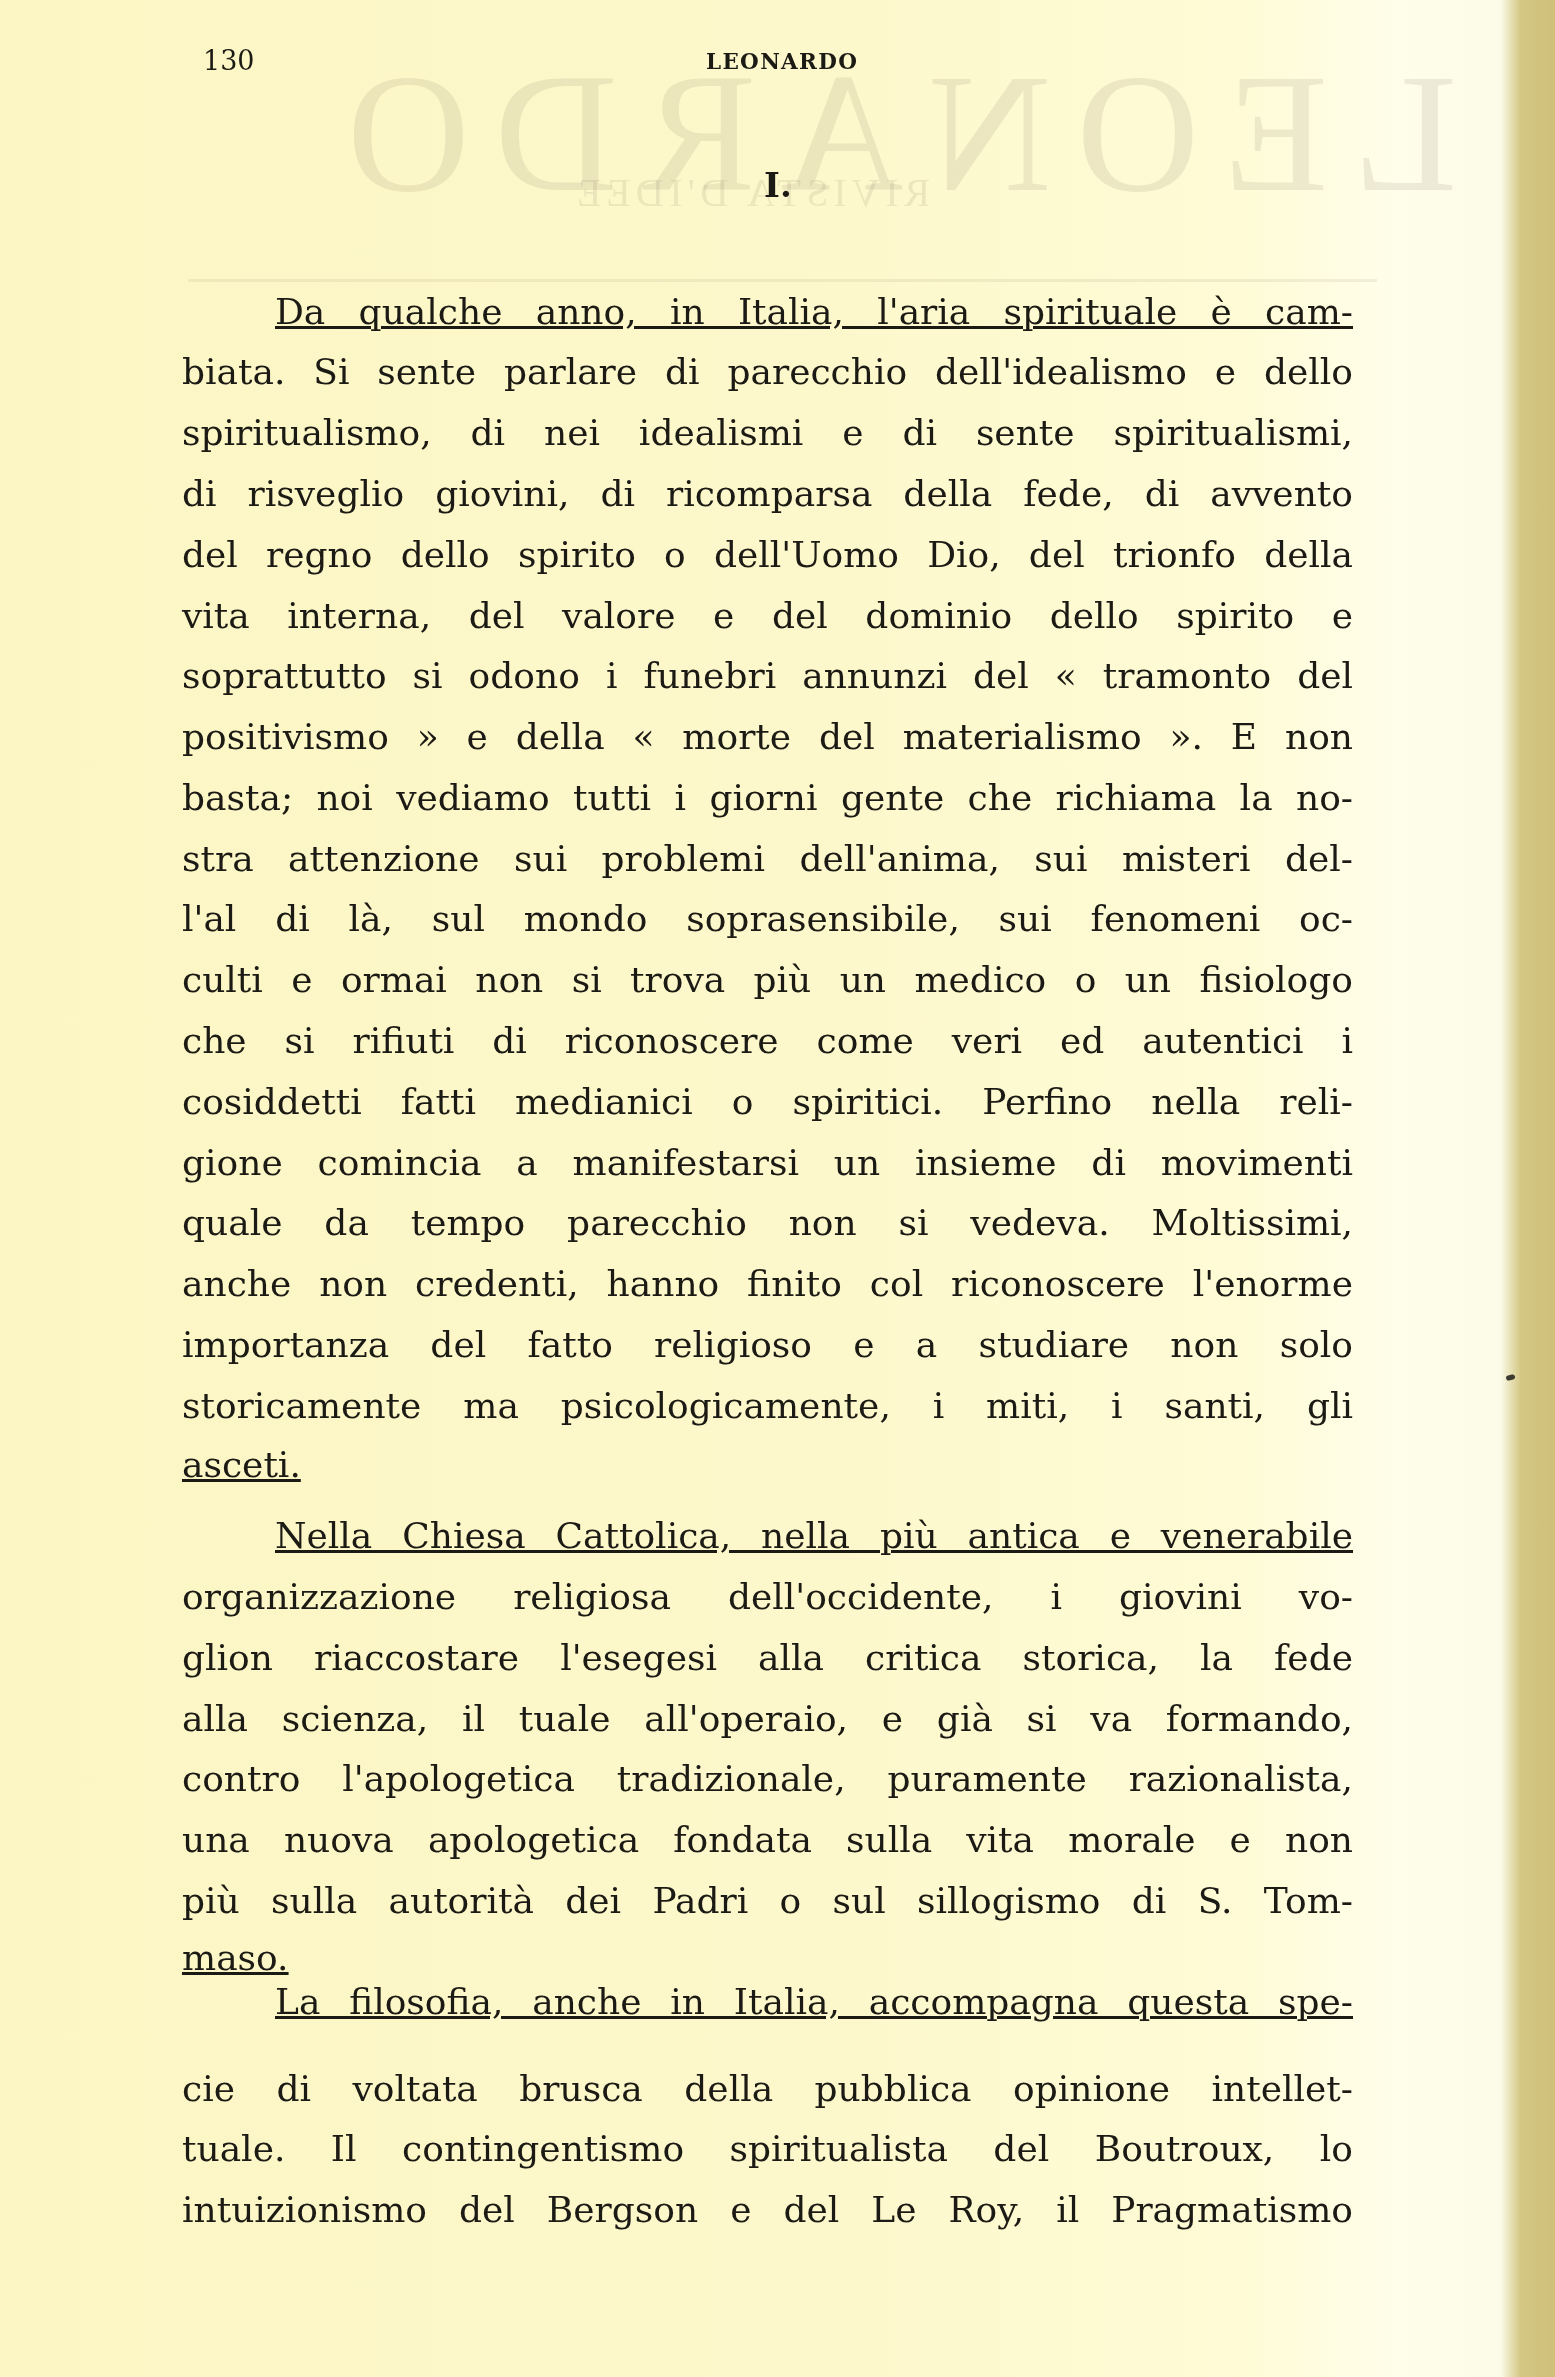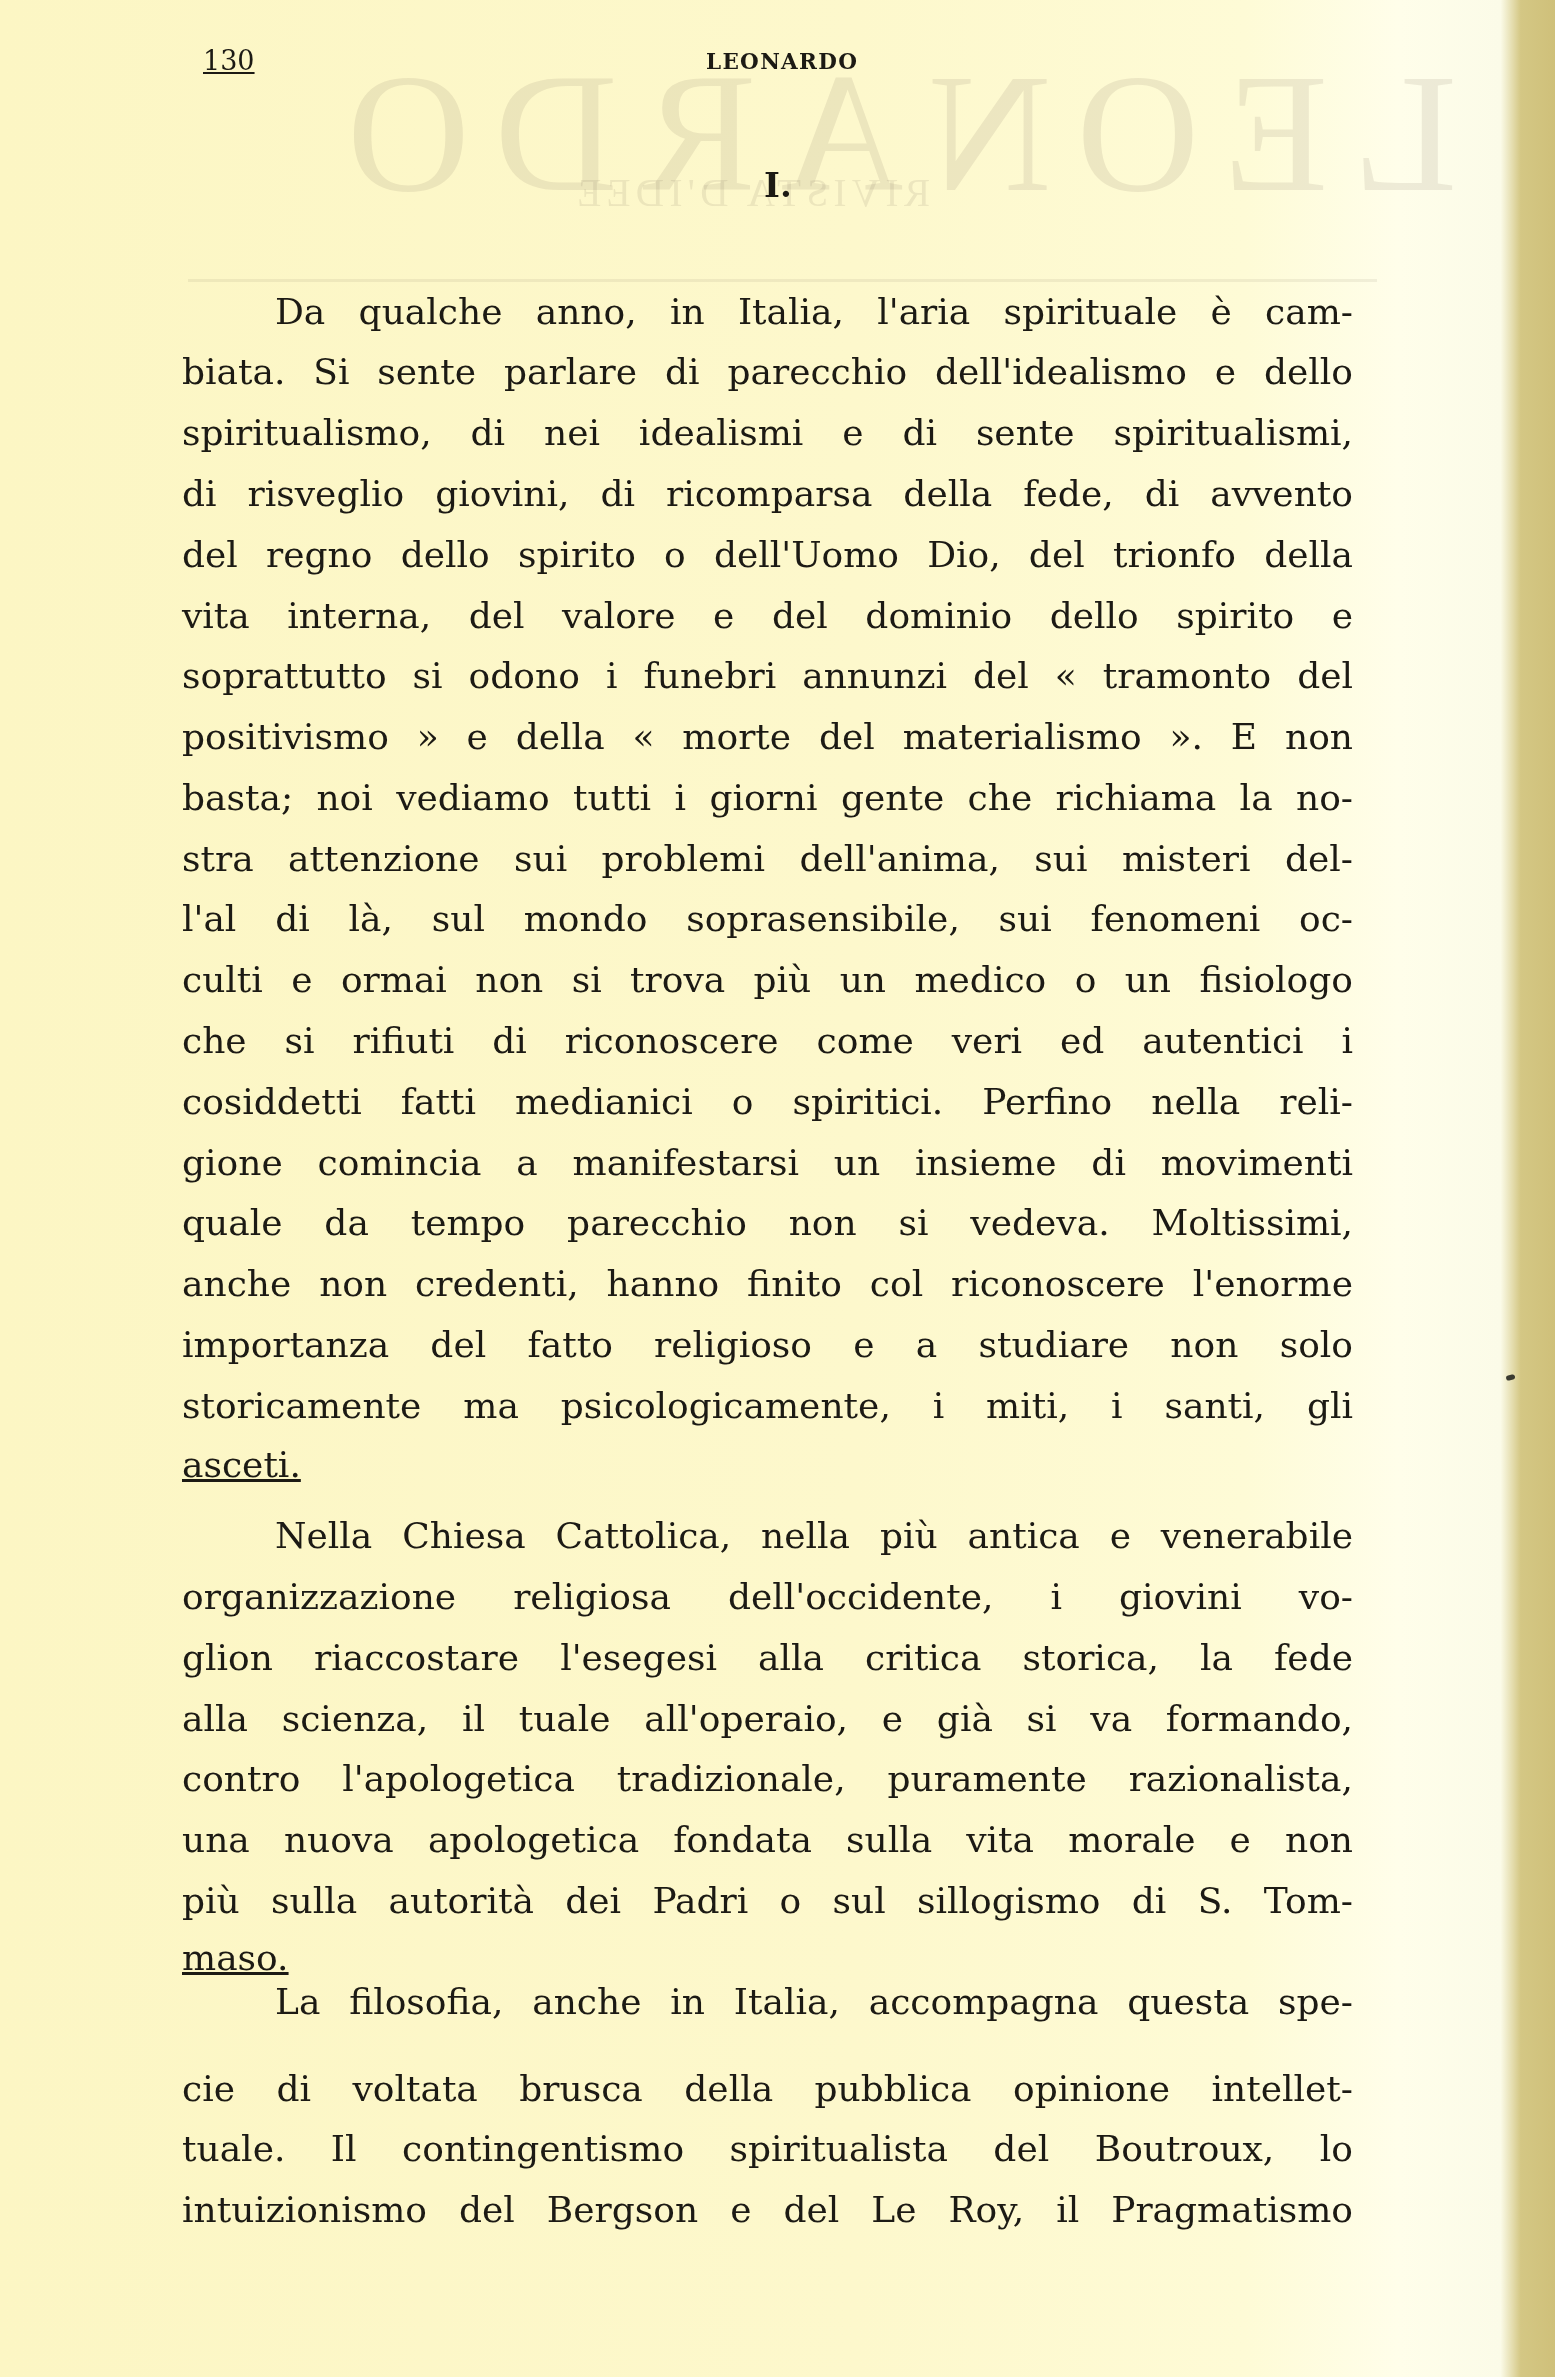--- a/index.html
+++ b/index.html
@@ -10,29 +10,29 @@
     color: #1c1a14;
   }
   .ghost {
     position: absolute; color: rgba(120,110,90,0.13);
     font-family: "Liberation Serif", serif; white-space: nowrap;
     transform: scaleX(-1);
   }
   .ghost-title { left: 322px; top: 36px; font-size: 170px; letter-spacing: 25px; }
   .ghost-sub { left: 572px; top: 170px; font-size: 39px; letter-spacing: 5.4px; }
   .ghost-rule { position:absolute; left:188px; width:1189px; top:279px; height:2.7px; background: rgba(120,110,90,0.10); }
-  .folio { position: absolute; left: 203px; top: 45px; font-size: 27px; text-decoration: underline; }
+  .folio { position: absolute; left: 203px; top: 45px; font-size: 27px; }
   .running-head { position: absolute; left: 706px; top: 49px; font-size: 21.5px; letter-spacing: 1.3px; font-weight: bold; }
   .section-num { position: absolute; left: 764px; top: 165px; font-size: 34px; font-weight: bold; }
   .line {
     position: absolute; left: 182px; width: 1171px;
     font-size: 36px; line-height: 46px; white-space: nowrap;
     text-align: justify; text-align-last: justify;
   }
-  .line.indent { left: 275px; width: 1078px; }
+  .line.indent { left: 275px; width: 1078px; text-decoration: underline; }
   .line.last { text-align-last: left; text-decoration: underline; }
   .speck { position: absolute; width: 9px; height: 4.5px; background: #3a3a30; border-radius: 2.7px; left: 1506px; top: 1375px; transform: rotate(-15deg); }
 </style>
 </head>
 <body>
 
 <div class="ghost ghost-title">LEONARDO</div>
 <div class="ghost ghost-sub">RIVISTA D'IDEE</div>
 <div class="ghost-rule"></div>
 

